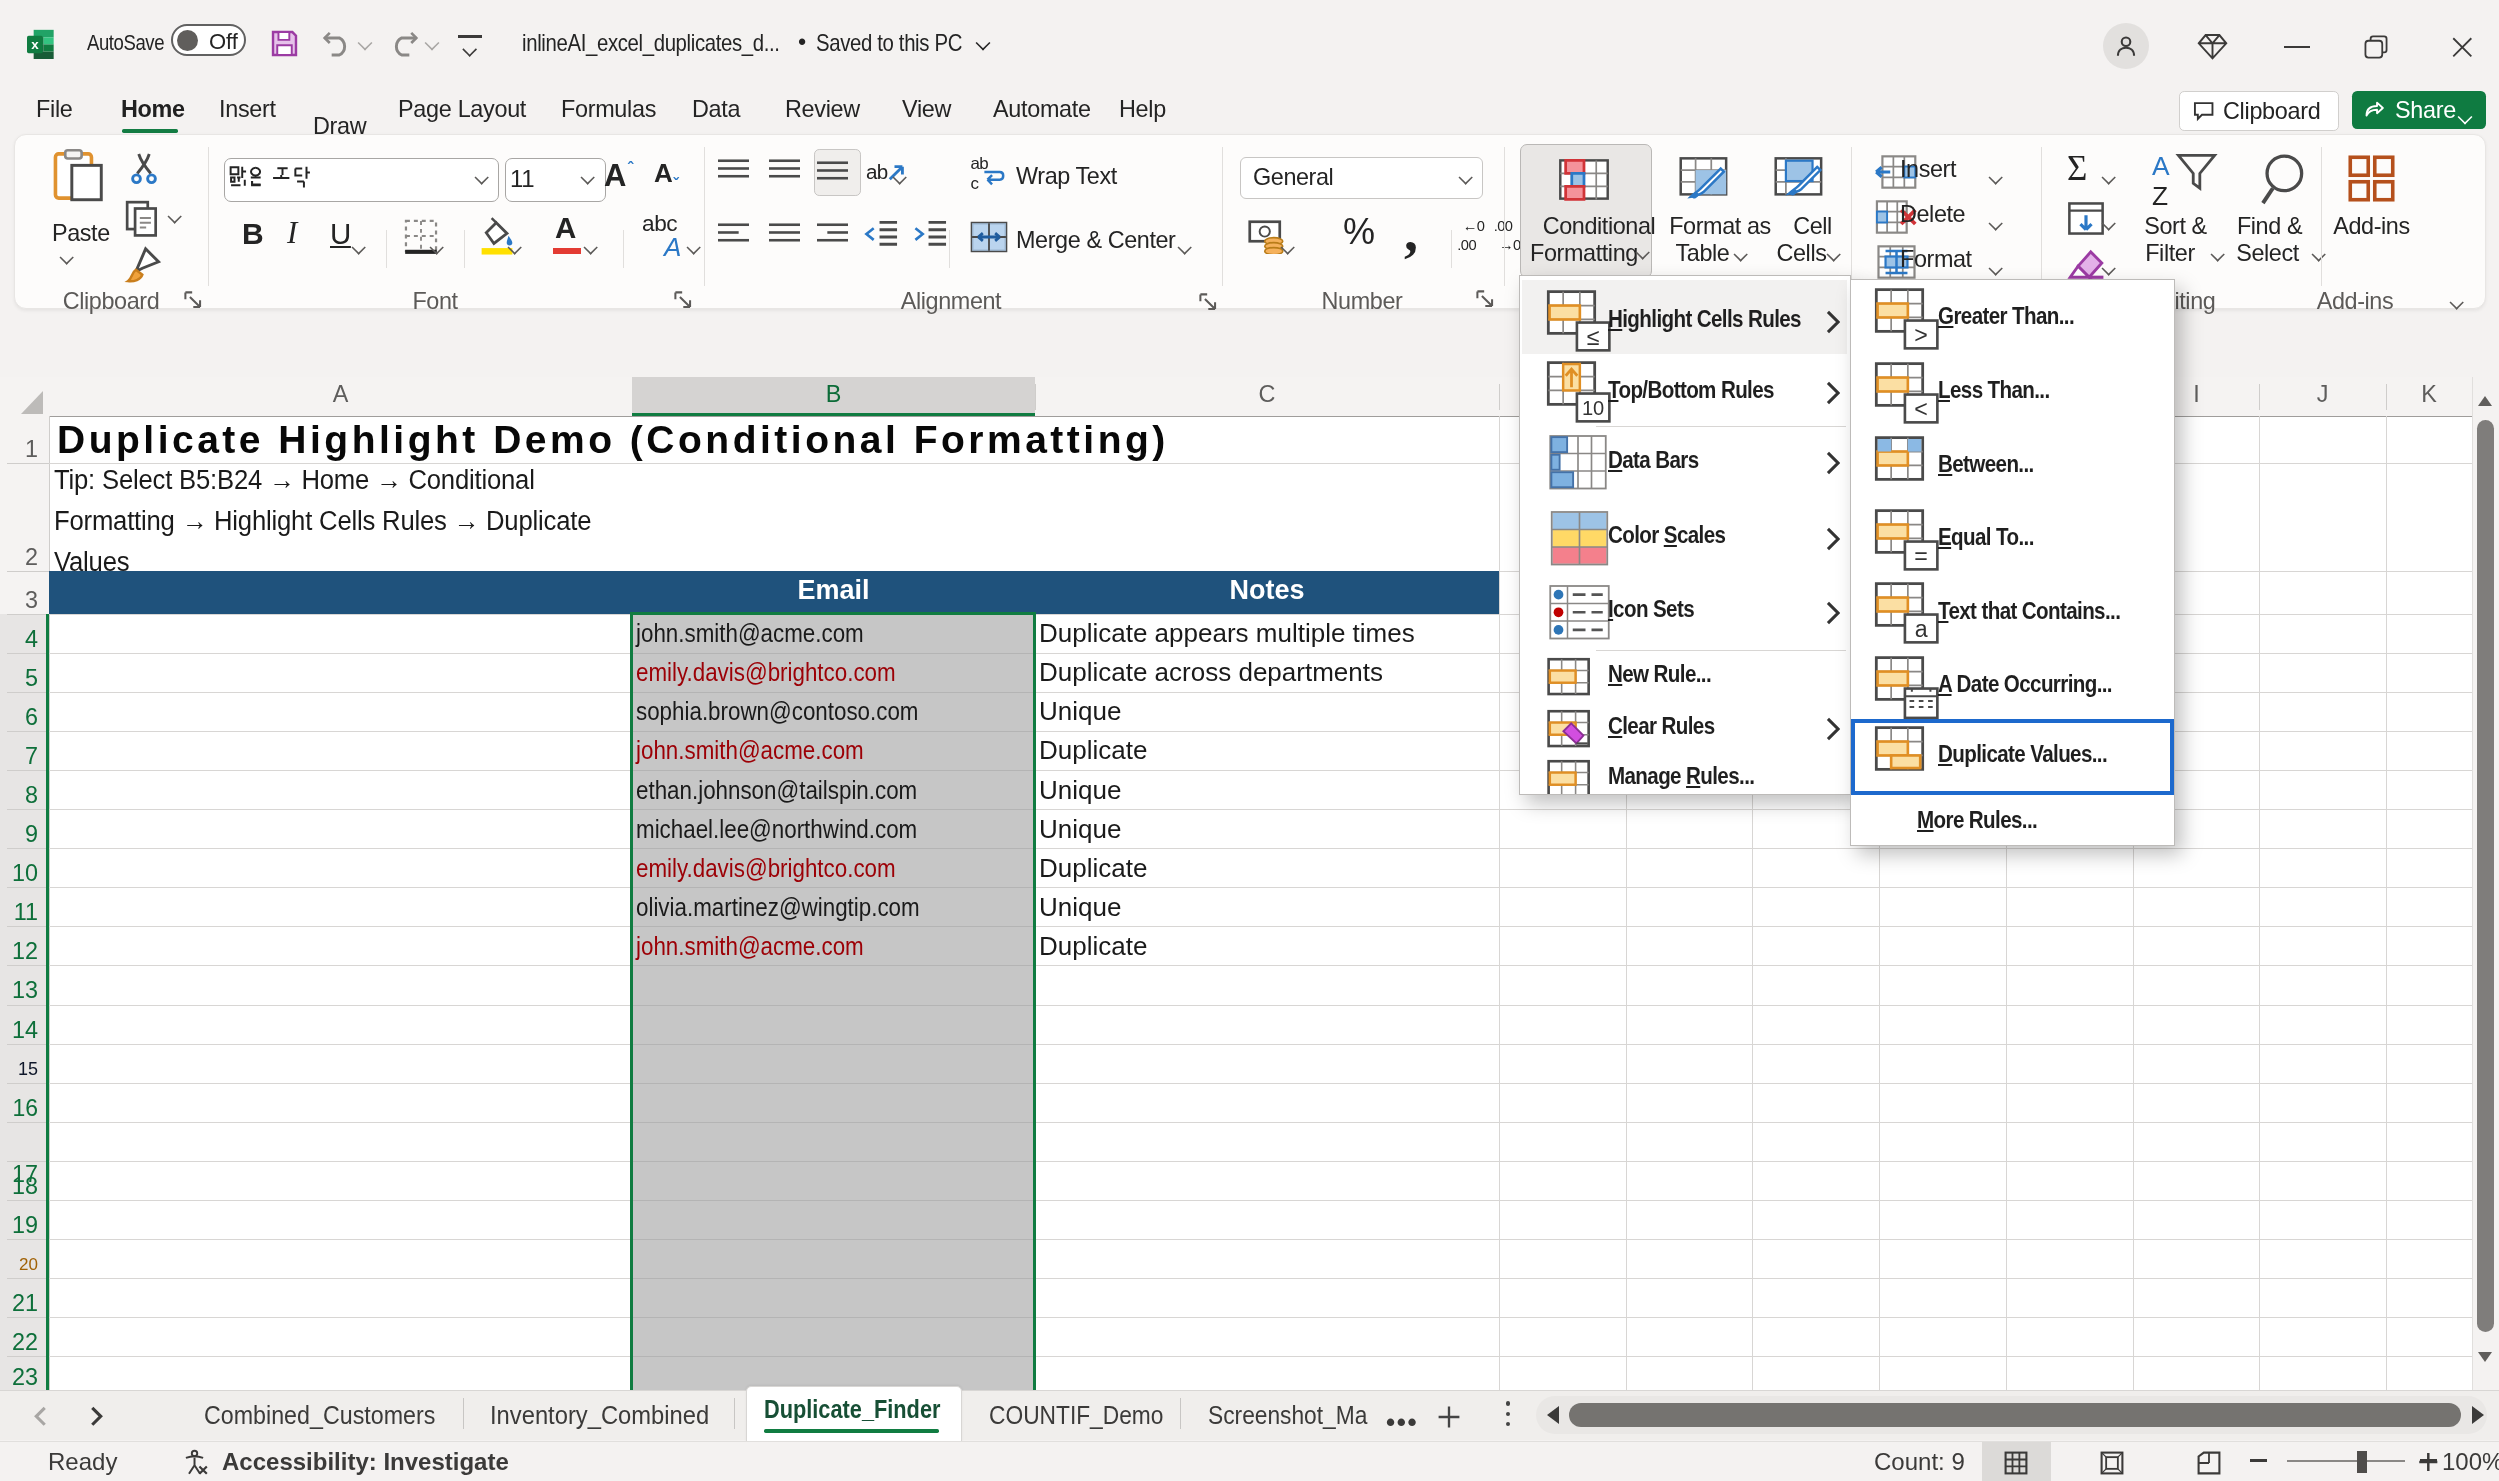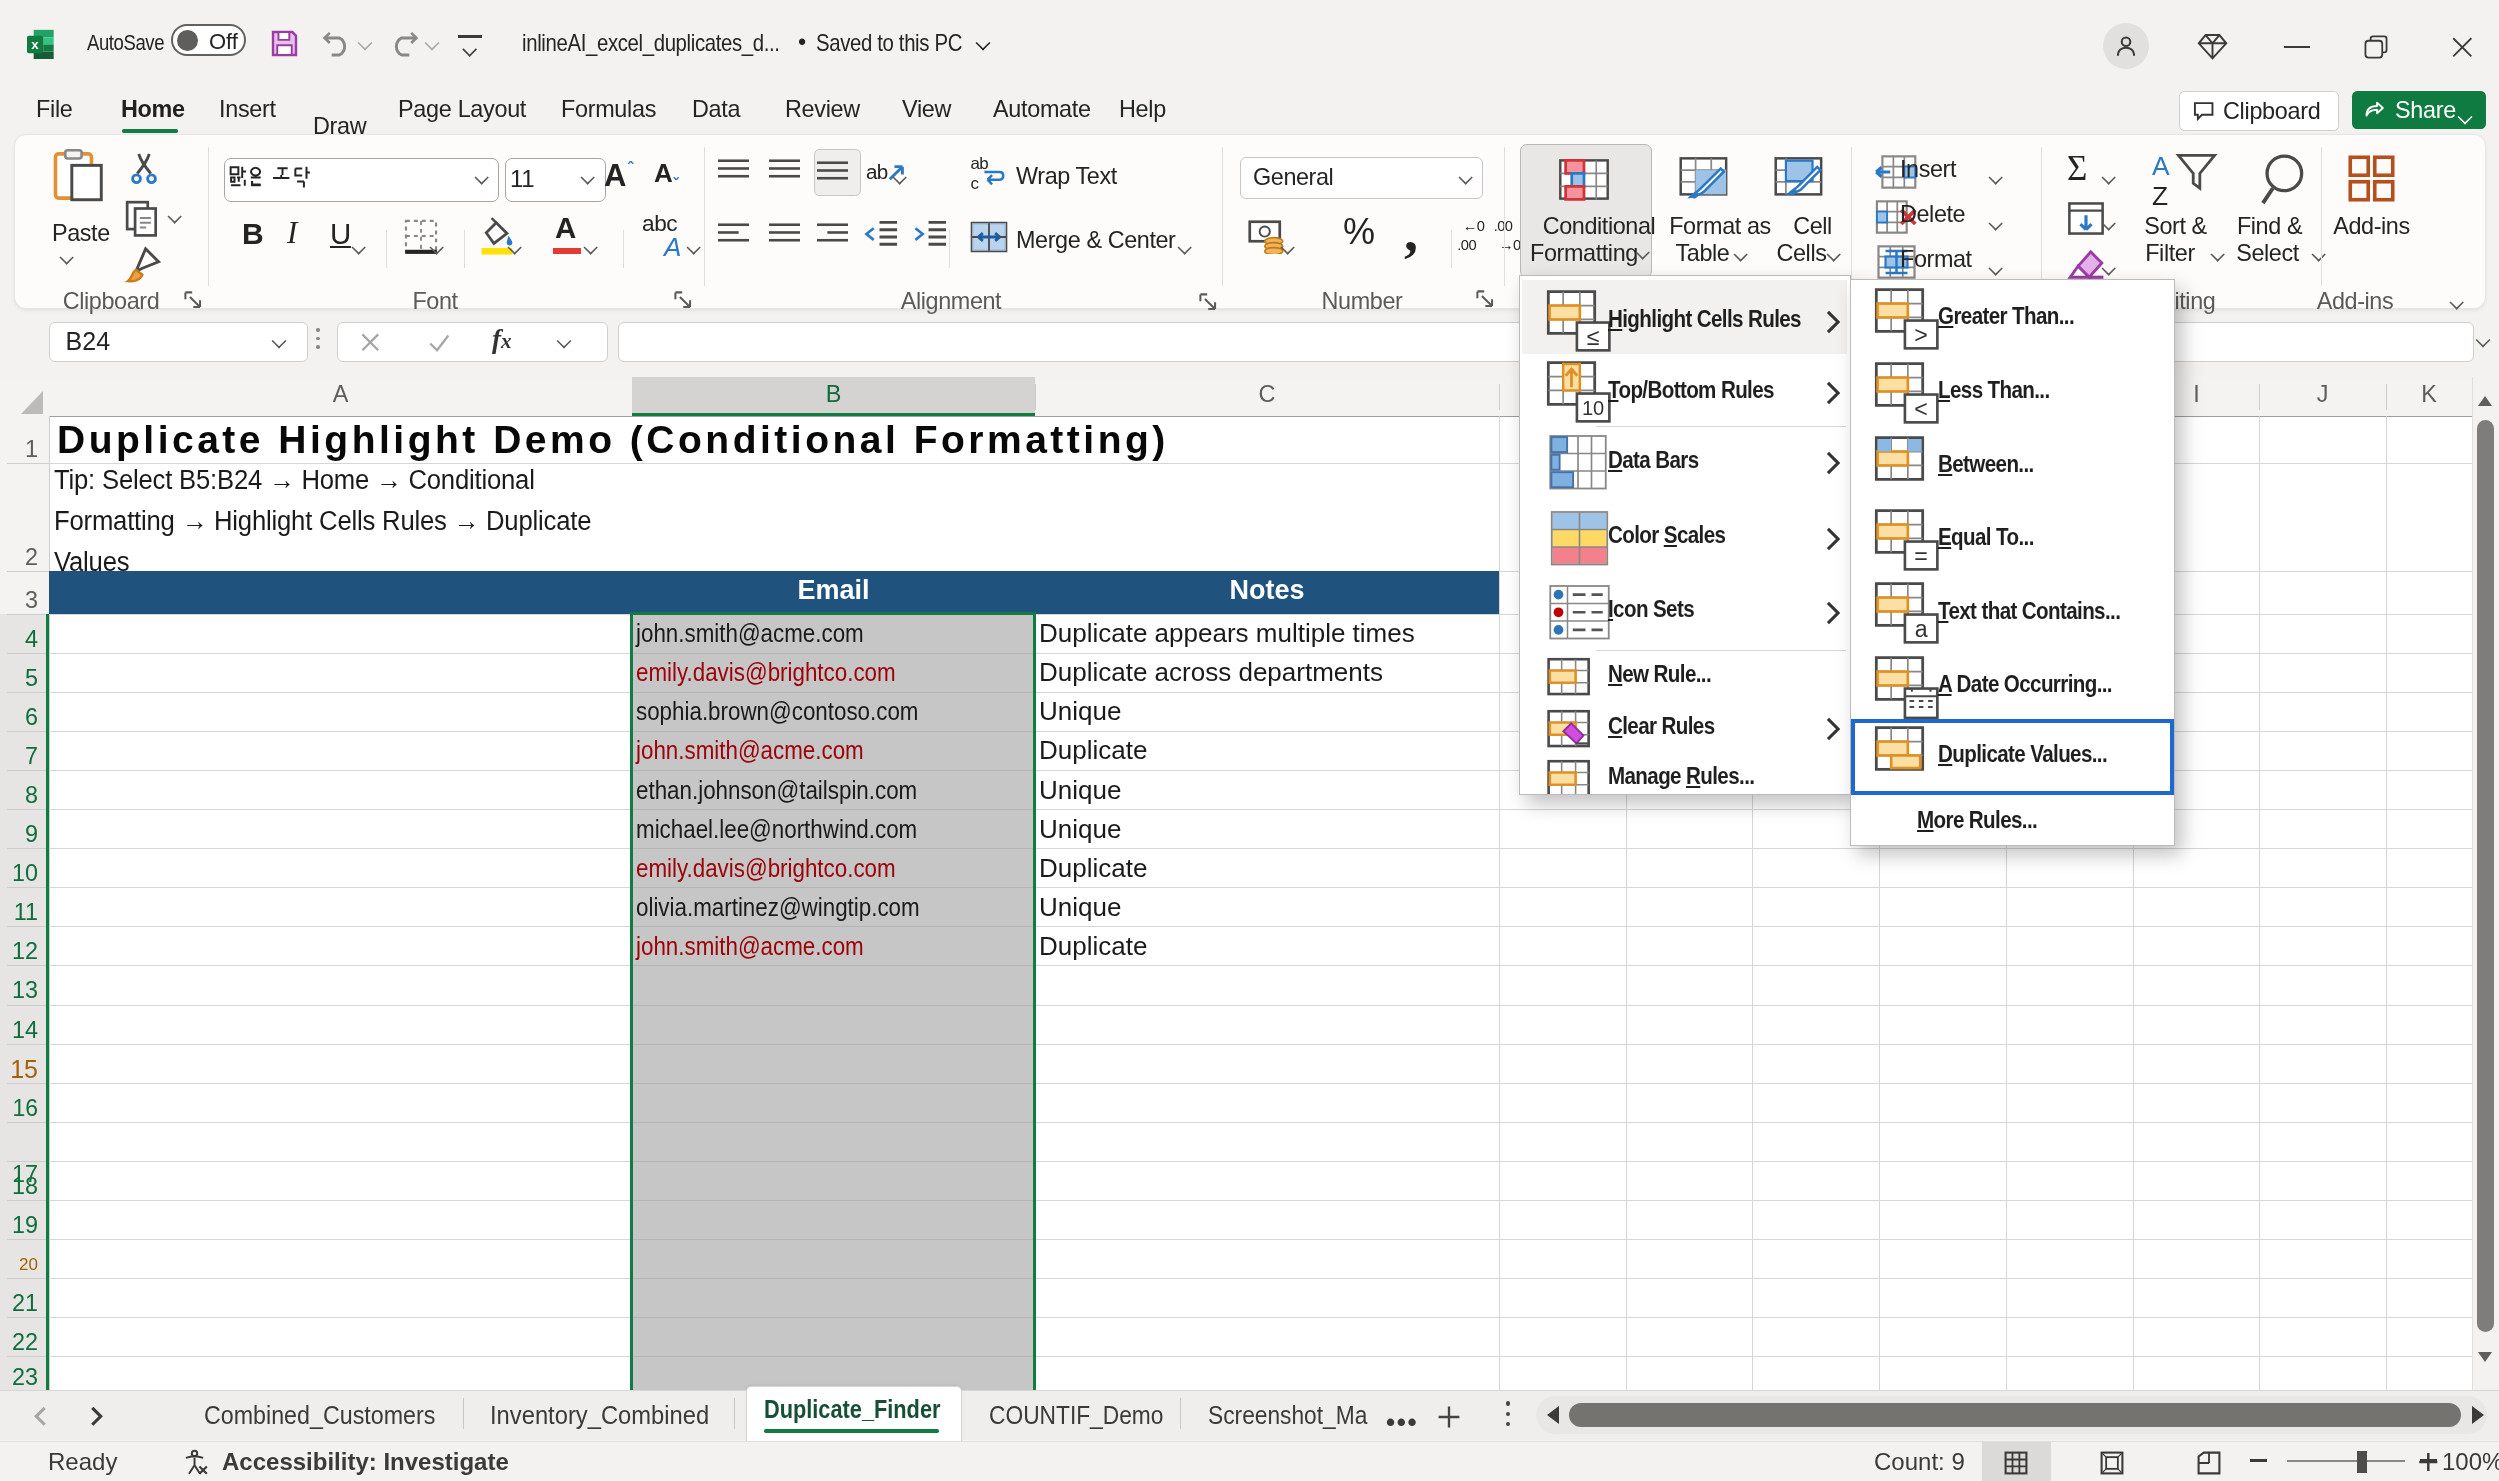--- a/index.html
+++ b/index.html
@@ -355,41 +355,20 @@
         <rect x="2" y="2" width="11" height="11" fill="none" stroke="#b5501c" stroke-width="2.2"></rect>
         <rect x="17" y="2" width="11" height="11" fill="none" stroke="#b5501c" stroke-width="2.2"></rect>
         <rect x="2" y="17" width="11" height="11" fill="none" stroke="#b5501c" stroke-width="2.2"></rect>
         <rect x="17" y="17" width="11" height="11" fill="none" stroke="#b5501c" stroke-width="2.2"></rect>
       </svg>
 <div class="a" style="left:2309px;top:78px;width:95px;text-align:center;font-size:23.4px;">Add-ins</div>
 <div class="a" style="left:2210px;top:153px;width:260px;text-align:center;font-size:23.4px;color:#5c5a58;">Add-ins</div>
 <div class="a" style="left:2435px;top:161px;width:11.3px;height:11.3px;border-right:2.1px solid #5c5a58;border-bottom:2.1px solid #5c5a58;transform:rotate(45deg) scale(0.78);"></div>
 </div>
 
-<div class="a" id="fbar" style="left:0;top:314px;width:2500px;height:56px;background:#f4f2f1;">
-  <div class="a" style="left:49px;top:7.8px;width:257px;height:38px;background:#fff;border:1.2px solid #d1cfcd;border-radius:6px;">
-    <div class="a" style="left:15.6px;top:4.3px;font-size:25px;color:#242424;">B24</div>
-    <div class="a" style="left:222px;top:11.3px"><span class="chev"></span></div>
-  </div>
-  <div class="a" style="left:316px;top:14px;width:3.5px;height:3.5px;background:#8a8886;border-radius:50%;"></div>
-  <div class="a" style="left:316px;top:22.6px;width:3.5px;height:3.5px;background:#8a8886;border-radius:50%;"></div>
-  <div class="a" style="left:316px;top:31px;width:3.5px;height:3.5px;background:#8a8886;border-radius:50%;"></div>
-  <div class="a" style="left:337px;top:7.8px;width:269px;height:38px;background:#fff;border:1.2px solid #d1cfcd;border-radius:6px;">
-    <svg class="a" style="left:21px;top:7.8px" width="22.6" height="22.6" viewBox="0 0 20 20">
-          <path d="M3 3 L17 17 M17 3 L3 17" stroke="#a8a6a4" stroke-width="2"></path>
-        </svg>
-    <svg class="a" style="left:90px;top:7.8px" width="22.6" height="22.6" viewBox="0 0 20 20">
-          <path d="M2 11 L8 17 L18 4" fill="none" stroke="#a8a6a4" stroke-width="2"></path>
-        </svg>
-    <div class="a" style="left:154px;top:1.7px;font-size:27px;font-style:italic;font-family:'Liberation Serif',serif;color:#333;font-weight:bold;">f<span style="font-size:21px;">x</span></div>
-    <div class="a" style="left:219px;top:11.3px"><span class="chev"></span></div>
-  </div>
-  <div class="a" style="left:618px;top:7.8px;width:1854px;height:38px;background:#fff;border:1.2px solid #d1cfcd;border-radius:6px;"></div>
-  <div class="a" style="left:2476px;top:19px"><span class="chev"></span></div>
-</div>
 
 <div class="a" id="grid" style="left:0;top:377px;width:2500px;height:1014px;background:#fff;font-size:26px;color:#1a1a1a;">
 <div class="a" style="left:0;top:0;width:2472px;height:39px;background:#f5f3f2;border-bottom:1.4px solid #9f9d9b;"></div>
 <div class="a" style="left:21px;top:14px;width:0;height:0;border-left:22.6px solid transparent;border-bottom:23.4px solid #bdbbb9;"></div>
 <div class="a" style="left:0;top:39px;width:49px;height:975px;background:#f5f3f2;border-right:1.4px solid #cfcdcb;"></div>
 <div class="a" style="left:0;top:237px;width:46px;height:777px;background:#e7e5e4;"></div>
 
 <div class="a" style="left:49px;top:3.5px;width:583px;text-align:center;font-size:23.4px;color:#5e5d5c;">A</div>
 <div class="a" style="left:632px;top:7px;width:0.9px;height:26px;background:#cfcdcb;"></div>
 <div class="a" style="left:632px;top:0;width:403px;height:39px;background:#d5d3d2;border-bottom:3.5px solid #107c41;box-sizing:border-box;"></div>
@@ -493,21 +472,21 @@
 <div class="a" style="left:7px;top:588px;width:42px;height:0.9px;background:#cfcdcb;"></div>
 <div class="a" style="left:0;top:588px;width:38px;height:39px;display:flex;align-items:flex-end;justify-content:flex-end;padding-bottom:3.5px;box-sizing:border-box;">
         <span style="font-size:23.4px;line-height:21px;color:#0e6f3a">13</span>
       </div>
 <div class="a" style="left:7px;top:628px;width:42px;height:0.9px;background:#cfcdcb;"></div>
 <div class="a" style="left:0;top:628px;width:38px;height:39px;display:flex;align-items:flex-end;justify-content:flex-end;padding-bottom:3.5px;box-sizing:border-box;">
         <span style="font-size:23.4px;line-height:21px;color:#0e6f3a">14</span>
       </div>
 <div class="a" style="left:7px;top:667px;width:42px;height:0.9px;background:#cfcdcb;"></div>
 <div class="a" style="left:0;top:667px;width:38px;height:39px;display:flex;align-items:flex-end;justify-content:flex-end;padding-bottom:3.5px;box-sizing:border-box;">
-        <span style="font-size:25px;line-height:21px;color:#a16207">15</span>
+        <span style="font-size:18px;line-height:21px;color:#0f172a">15</span>
       </div>
 <div class="a" style="left:7px;top:706px;width:42px;height:0.9px;background:#cfcdcb;"></div>
 <div class="a" style="left:0;top:706px;width:38px;height:39px;display:flex;align-items:flex-end;justify-content:flex-end;padding-bottom:3.5px;box-sizing:border-box;">
         <span style="font-size:23px;line-height:21px;color:#0e6f3a">16</span>
       </div>
 <div class="a" style="left:7px;top:745px;width:42px;height:0.9px;background:#cfcdcb;"></div>
 <div class="a" style="left:0;top:745px;width:38px;height:39px;display:flex;align-items:flex-end;justify-content:flex-end;padding-bottom:3.5px;box-sizing:border-box;margin-top:27px;">
         <span style="font-size:23.4px;line-height:21px;color:#0e6f3a">17</span>
       </div>
 <div class="a" style="left:7px;top:784px;width:42px;height:0.9px;background:#cfcdcb;"></div>

